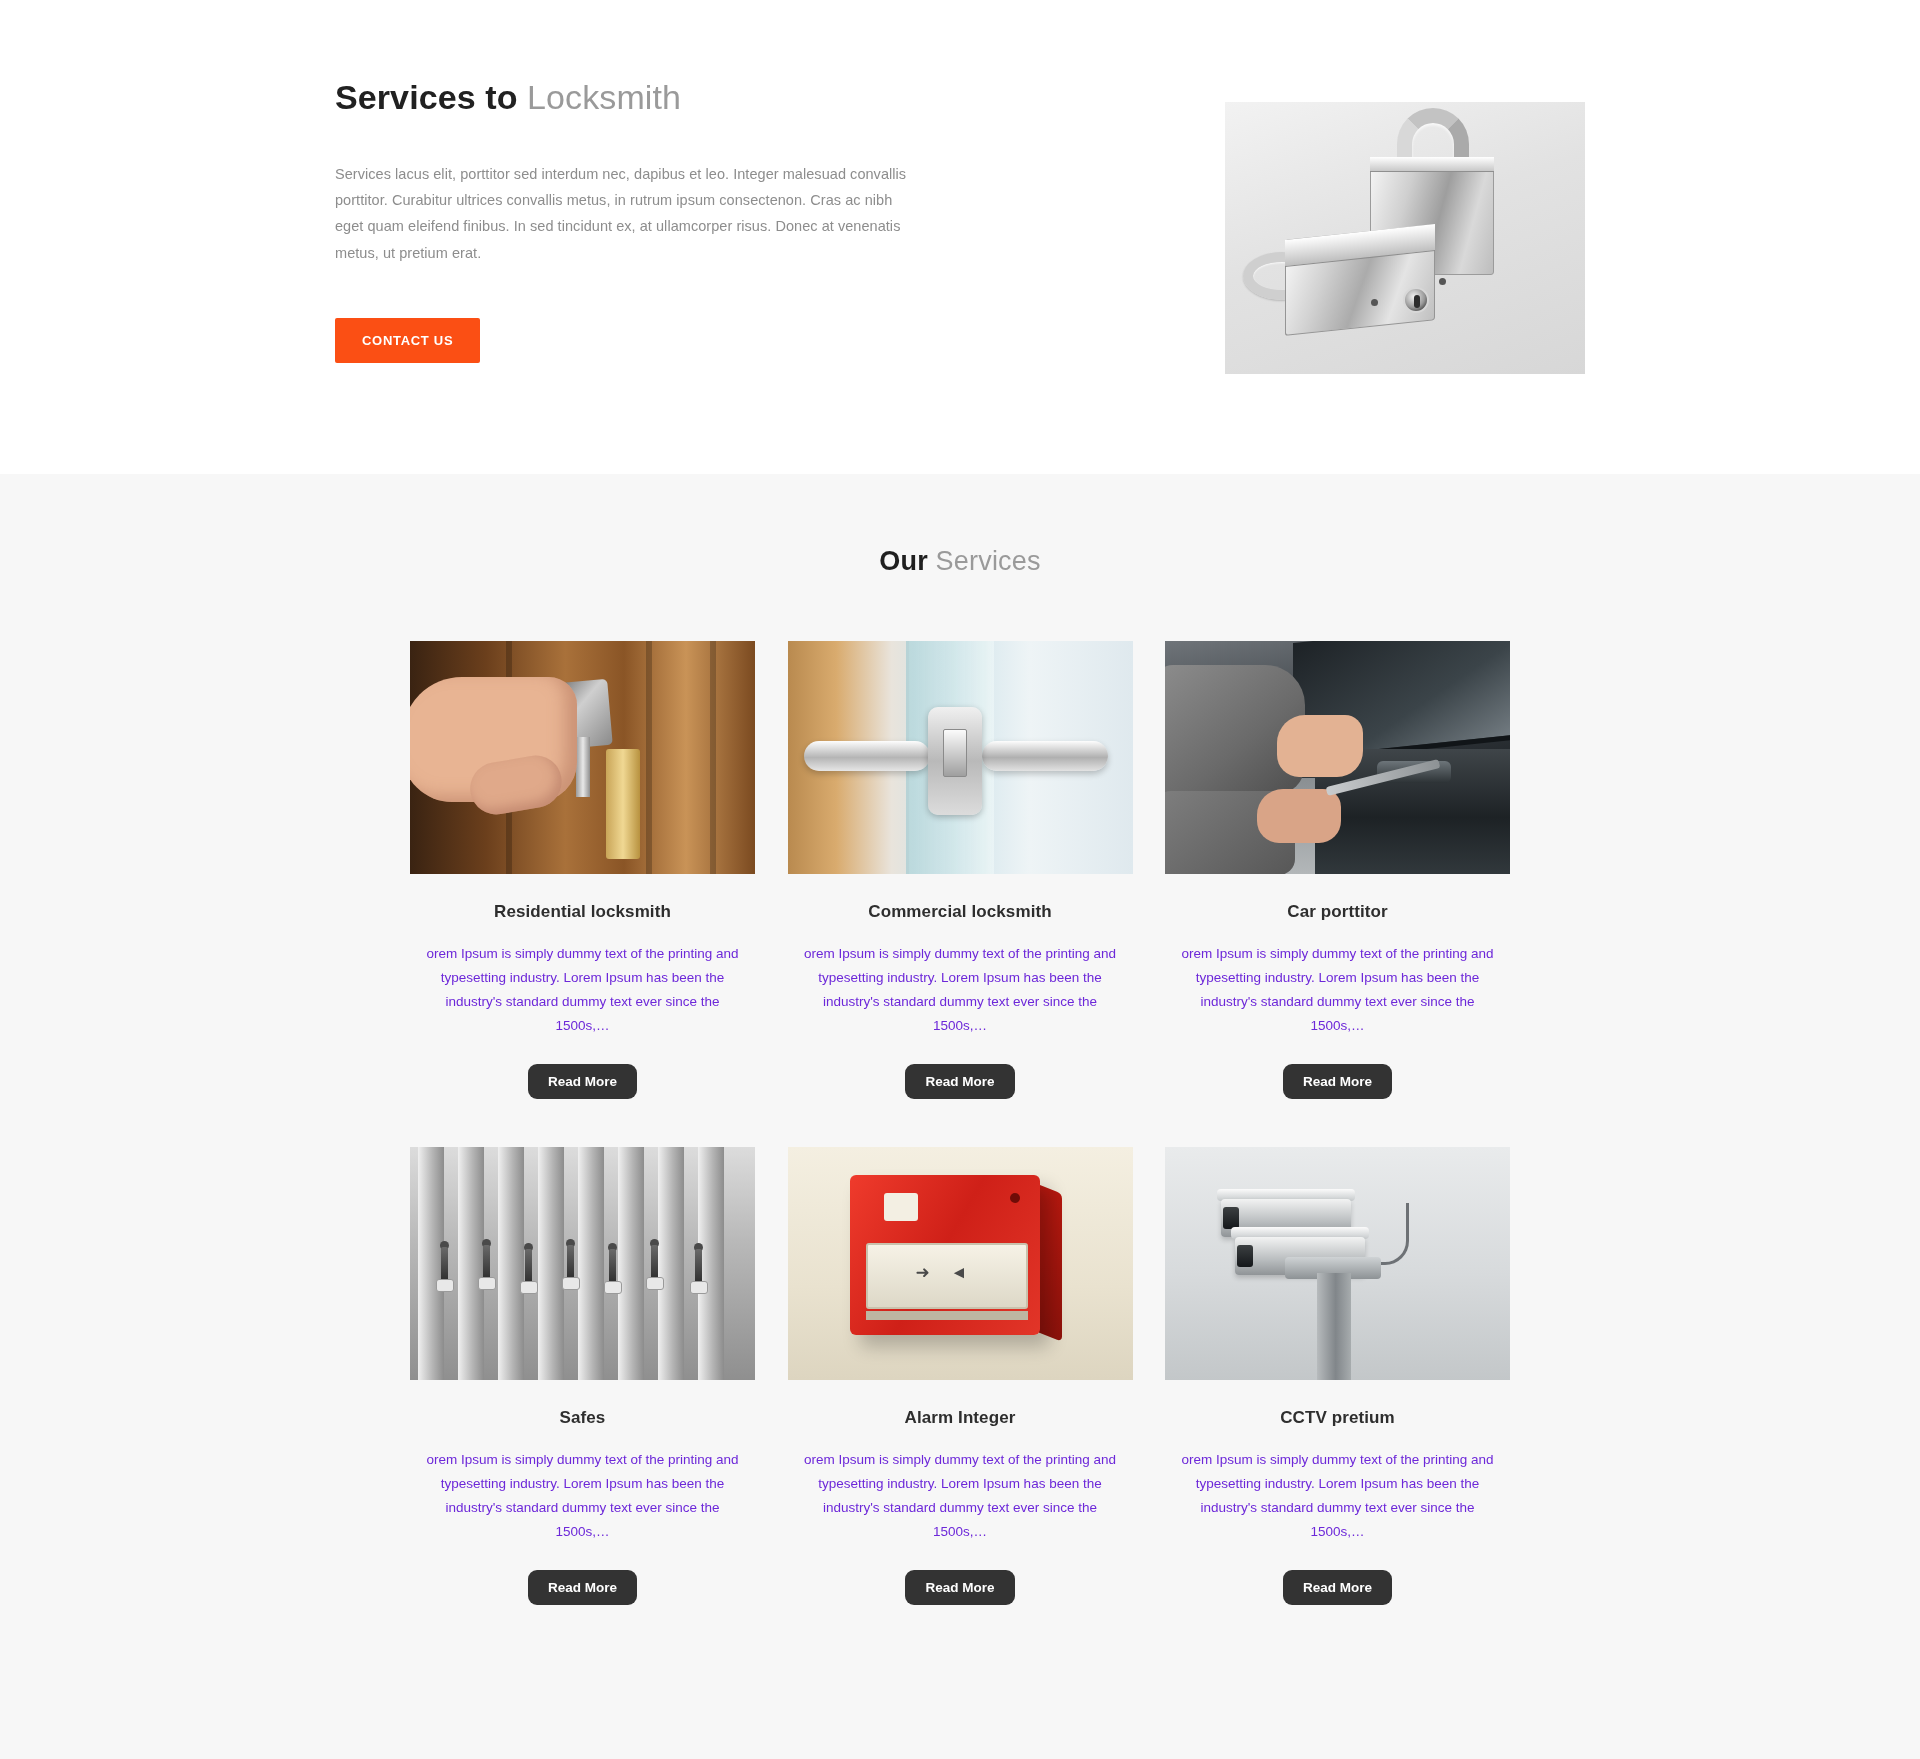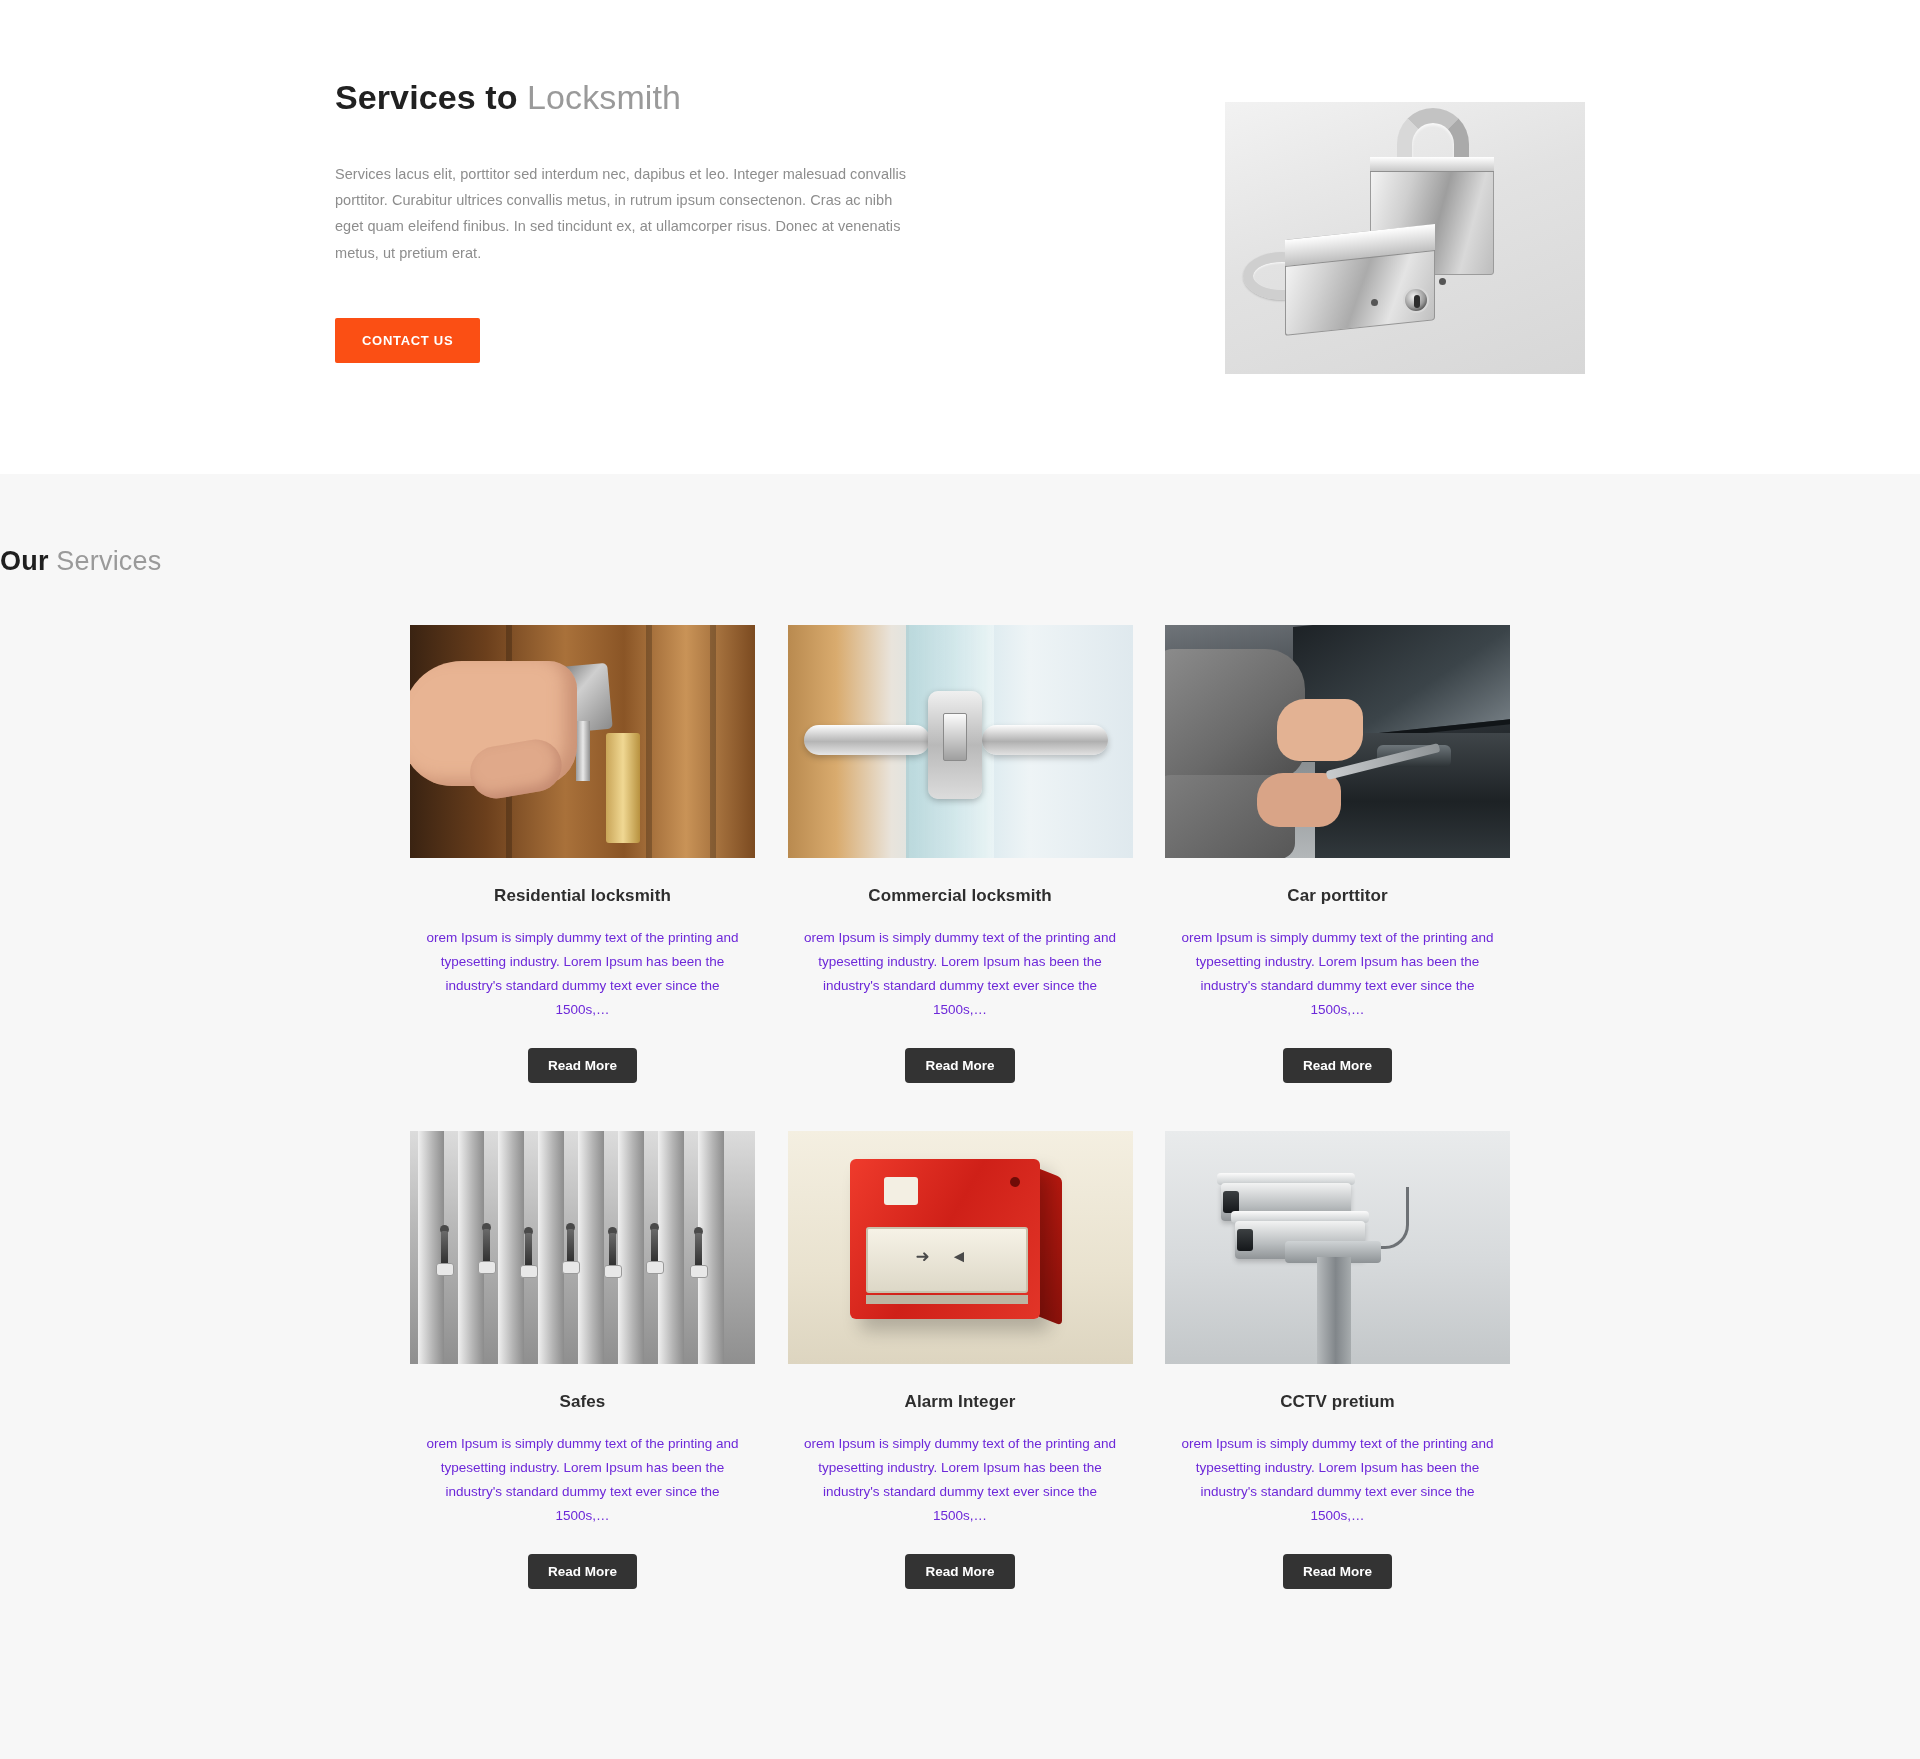--- a/index.html
+++ b/index.html
@@ -135,24 +135,25 @@
     border-radius: 50%;
     box-shadow: inset 0 1px 2px rgba(255,255,255,.9), 0 1px 2px rgba(0,0,0,.18);
   }
 
   
   .services {
     background: #f7f7f7;
     padding: 72px 0 150px 0;
   }
   .section-title {
+    text-align: center;
     font-size: 27px;
     color: #4a4a4a;
     font-weight: 400;
-    margin-bottom: 48px;
+    margin-bottom: 64px;
     letter-spacing: .2px;
   }
   .section-title .strong { font-weight: 700; color: #1f1f1f; }
   .section-title .light { color: #9a9a9a; }
 
   .grid {
     display: flex;
     flex-wrap: wrap;
     justify-content: space-between;
     width: 1100px;
@@ -179,21 +180,21 @@
     margin-bottom: 26px;
   }
   .btn-read {
     display: inline-block;
     background: #333333;
     color: #ffffff;
     font-size: 13.5px;
     font-weight: 700;
     padding: 10px 20px;
     border: none;
-    border-radius: 4px;
+    border-radius: 9px;
     cursor: pointer;
     font-family: "Liberation Sans", sans-serif;
   }
 
   
   .art { position:absolute; inset:0; }
 
   
   .a1 { background: linear-gradient(90deg,#3a2312 0%,#6b3f1c 22%,#a9713a 45%,#8a5526 62%,#c99357 80%,#7b4a20 100%); }
   .a1 .doorline { position:absolute; top:0; bottom:0; width:6px; background:rgba(0,0,0,.22); }

